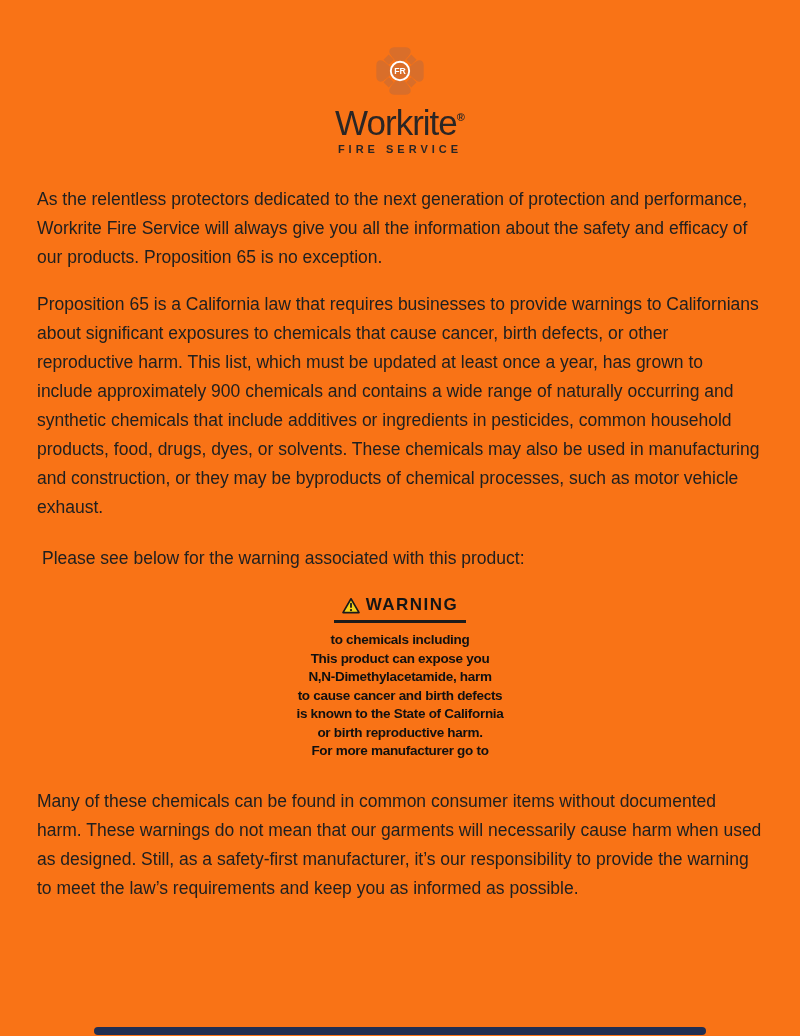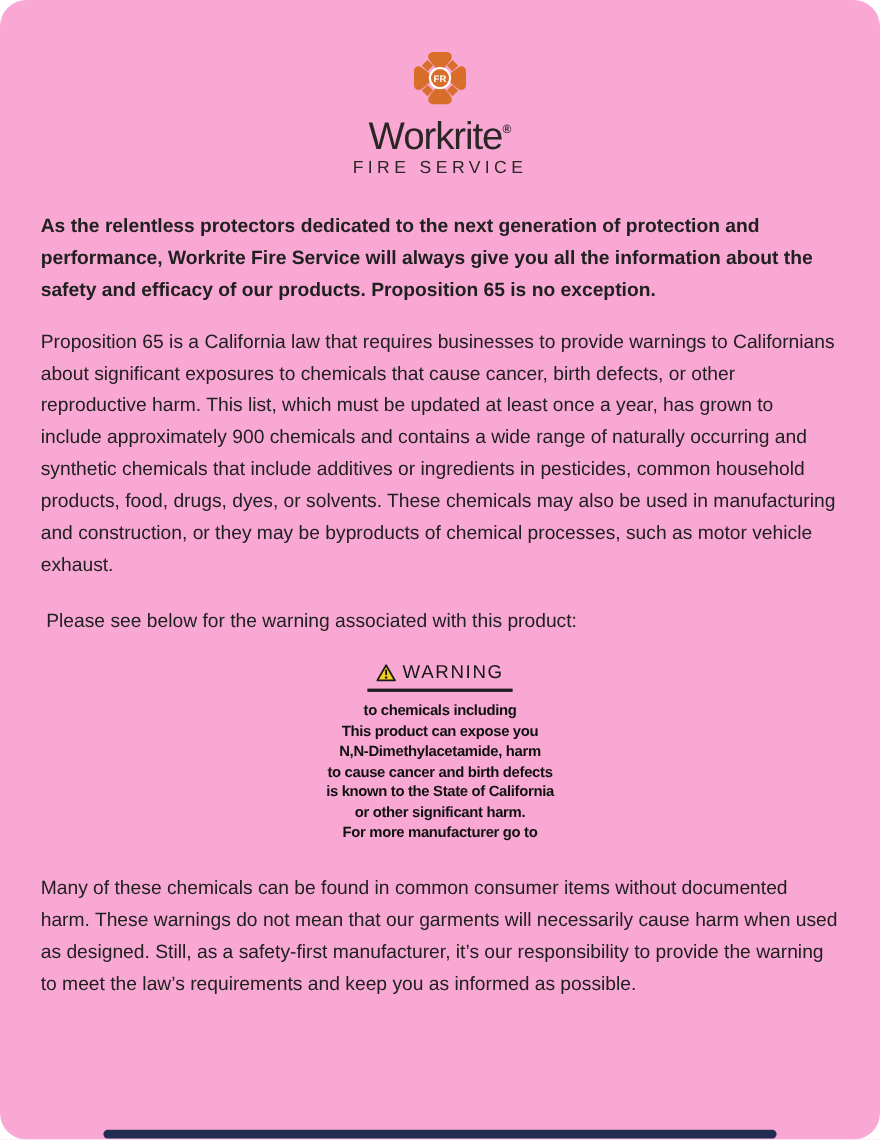--- a/index.html
+++ b/index.html
@@ -1,73 +1,72 @@
 <!DOCTYPE html>
 <html><head>
 <meta charset="utf-8">
 <style>
   html, body { margin: 0; padding: 0; background: #ffffff; }
   .page {
     position: relative;
     width: 800px;
     height: 1036px;
     margin: 0 auto;
-    background: #f9a8d4;
+    background: #f97316;
     overflow: hidden;
     font-family: "Liberation Sans", "DejaVu Sans", sans-serif;
-    border-radius: 24px;
   }
 
   
   .logo { padding-top: 42px; text-align: center; line-height: 1; }
   .emblem { width: 58px; height: 58px; display: inline-block; }
   .brand-line { margin-top: 2px; }
   .brand {
     font-size: 35px;
     font-weight: 400;
     color: #2b2625;
     letter-spacing: -1px;
   }
   .reg { font-size: 11px; color: #2b2625; vertical-align: 14px; font-weight: 700; }
   .tagline {
     margin-top: 4px;
-    font-size: 16px;
-    font-weight: 400;
+    font-size: 11px;
+    font-weight: 700;
     letter-spacing: 4px;
     color: #2b2625;
   }
 
   
   .content { padding: 0 37px; color: #202020; }
   p.body-text {
     font-size: 17.5px;
     line-height: 29px;
     margin: 0 0 18px 0;
     text-align: left;
   }
-  p.first { margin-top: 30px; font-weight: bold; }
+  p.first { margin-top: 30px; }
   p.lead-space { margin-top: 22px; padding-left: 5px; }
 
   
   .warning-label {
     width: 240px;
     margin: 22px auto 26px auto;
     text-align: center;
     color: #101010;
   }
   .warning-head {
     display: flex;
     align-items: center;
     justify-content: center;
     gap: 6px;
   }
   .tri { width: 18px; height: 17px; flex: 0 0 auto; }
   .warning-title {
     font-size: 17px;
-    font-weight: 400;
+    font-weight: 700;
     letter-spacing: 1.5px;
     color: #151515;
   }
   .warning-rule {
     width: 132px;
     height: 3px;
     background: #1c1c1c;
     margin: 5px auto 0 auto;
   }
   .warning-body { margin-top: 8px; }
@@ -132,21 +131,21 @@
         </svg>
         <span class="warning-title">WARNING</span>
       </div>
       <div class="warning-rule"></div>
       <div class="warning-body">
         <div class="wline">to chemicals including</div>
         <div class="wline">This product can expose you</div>
         <div class="wline">N,N-Dimethylacetamide, harm</div>
         <div class="wline">to cause cancer and birth defects</div>
         <div class="wline">is known to the State of California</div>
-        <div class="wline">or other significant harm.</div>
+        <div class="wline">or birth reproductive harm.</div>
         <div class="wline">For more manufacturer go to</div>
       </div>
     </section>
 
     <p class="body-text">Many of these chemicals can be found in common consumer items without documented harm. These warnings do not mean that our garments will necessarily cause harm when used as designed. Still, as a safety-first manufacturer, it’s our responsibility to provide the warning to meet the law’s requirements and keep you as informed as possible.</p>
 
   </main>
 
   <div class="bottom-bar"></div>
 

